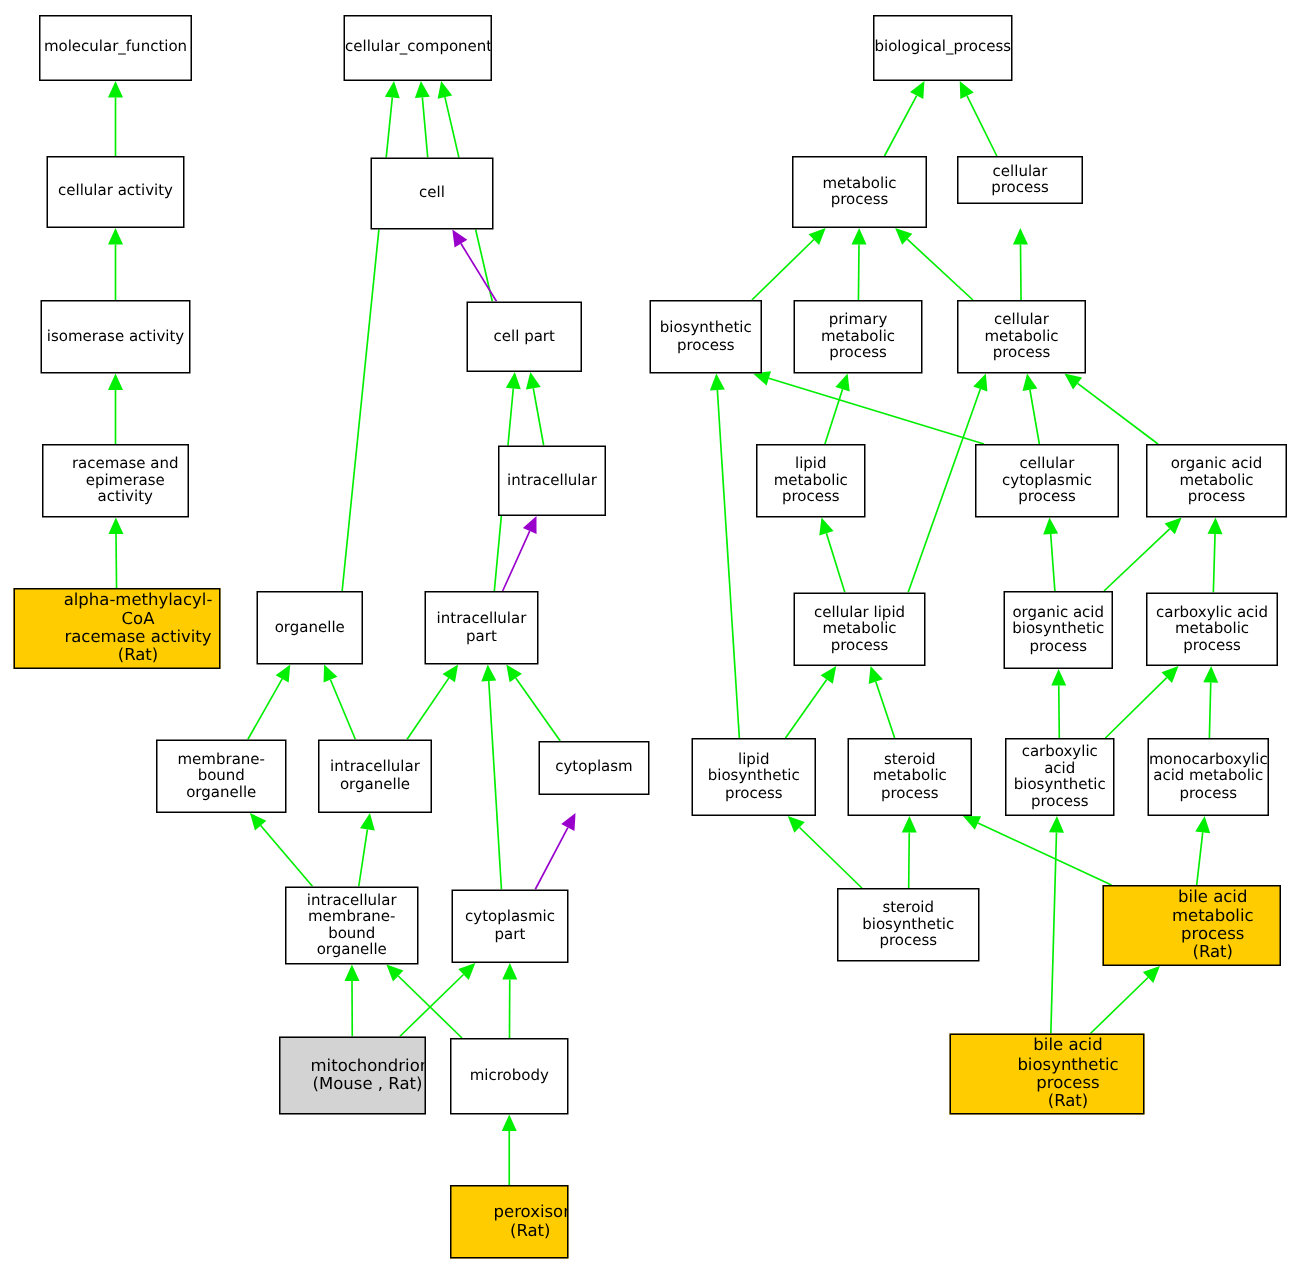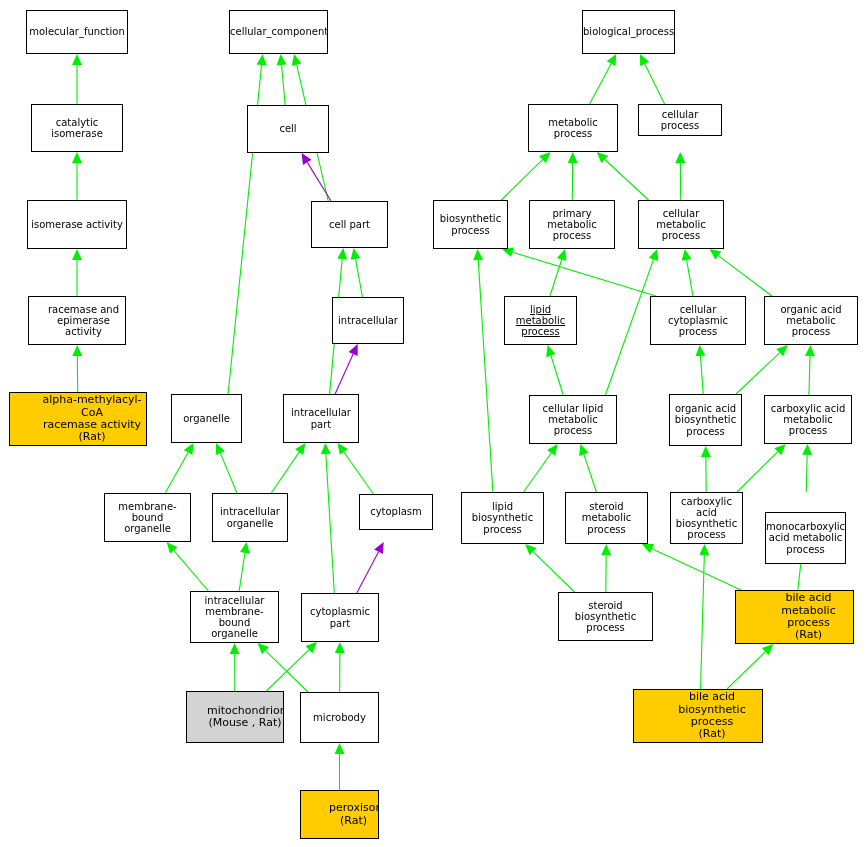--- a/index.html
+++ b/index.html
@@ -258,21 +258,21 @@
       <g>
         <line x1="700.55" y1="689" x2="704.3206052149898" y2="554.9956479966853" stroke="#00ee00" stroke-width="1.1"></line>
         <polygon points="704.63,544 709.3186270316648,555.1362819898718 699.3225833983147,554.8550140034988" fill="#00ee00"></polygon>
       </g>
     </svg>
   <div id="node-layer">
       <div class="go-node fill-white" style="left: 26px; top: 10px; width: 102px; height: 44px; font-size: 10px;">
         <span class="node-label">molecular_function</span>
       </div>
       <div class="go-node fill-white" style="left: 31px; top: 104px; width: 92px; height: 48px; font-size: 10px;">
-        <span class="node-label">catalytic isomerase</span>
+        <span class="node-label">cellular activity</span>
       </div>
       <div class="go-node fill-white" style="left: 27px; top: 200px; width: 100px; height: 49px; font-size: 10px;">
         <span class="node-label">isomerase activity</span>
       </div>
       <div class="go-node fill-white" style="left: 28px; top: 296px; width: 98px; height: 49px; font-size: 10px; padding-left: 13px;">
         <span class="node-label">racemase and
 epimerase activity</span>
       </div>
       <div class="go-node fill-gold" style="left: 9px; top: 392px; width: 138px; height: 54px; font-size: 11px;">
         <span class="node-label">alpha-methylacyl-CoA
@@ -343,21 +343,21 @@
 process</span>
       </div>
       <div class="go-node fill-white" style="left: 529px; top: 200px; width: 86px; height: 49px; font-size: 10px;">
         <span class="node-label">primary metabolic
 process</span>
       </div>
       <div class="go-node fill-white" style="left: 638px; top: 200px; width: 86px; height: 49px; font-size: 10px;">
         <span class="node-label">cellular metabolic
 process</span>
       </div>
-      <div class="go-node fill-white" style="left: 504px; top: 296px; width: 73px; height: 49px; font-size: 10px; text-decoration: underline;">
+      <div class="go-node fill-white" style="left: 504px; top: 296px; width: 73px; height: 49px; font-size: 10px;">
         <span class="node-label">lipid metabolic
 process</span>
       </div>
       <div class="go-node fill-white" style="left: 650px; top: 296px; width: 96px; height: 49px; font-size: 10px;">
         <span class="node-label">cellular cytoplasmic
 process</span>
       </div>
       <div class="go-node fill-white" style="left: 764px; top: 296px; width: 94px; height: 49px; font-size: 10px;">
         <span class="node-label">organic acid
 metabolic process</span>
@@ -381,21 +381,21 @@
       </div>
       <div class="go-node fill-white" style="left: 565px; top: 492px; width: 83px; height: 52px; font-size: 10px;">
         <span class="node-label">steroid metabolic
 process</span>
       </div>
       <div class="go-node fill-white" style="left: 670px; top: 492px; width: 73px; height: 52px; font-size: 10px;">
         <span class="node-label">carboxylic acid
 biosynthetic
 process</span>
       </div>
-      <div class="go-node fill-white" style="left: 765px; top: 512px; width: 81px; height: 52px; font-size: 10px;">
+      <div class="go-node fill-white" style="left: 765px; top: 492px; width: 81px; height: 52px; font-size: 10px;">
         <span class="node-label">monocarboxylic
 acid metabolic
 process</span>
       </div>
       <div class="go-node fill-white" style="left: 558px; top: 592px; width: 95px; height: 49px; font-size: 10px;">
         <span class="node-label">steroid biosynthetic
 process</span>
       </div>
       <div class="go-node fill-gold" style="left: 735px; top: 590px; width: 119px; height: 54px; font-size: 11px;">
         <span class="node-label">bile acid metabolic

